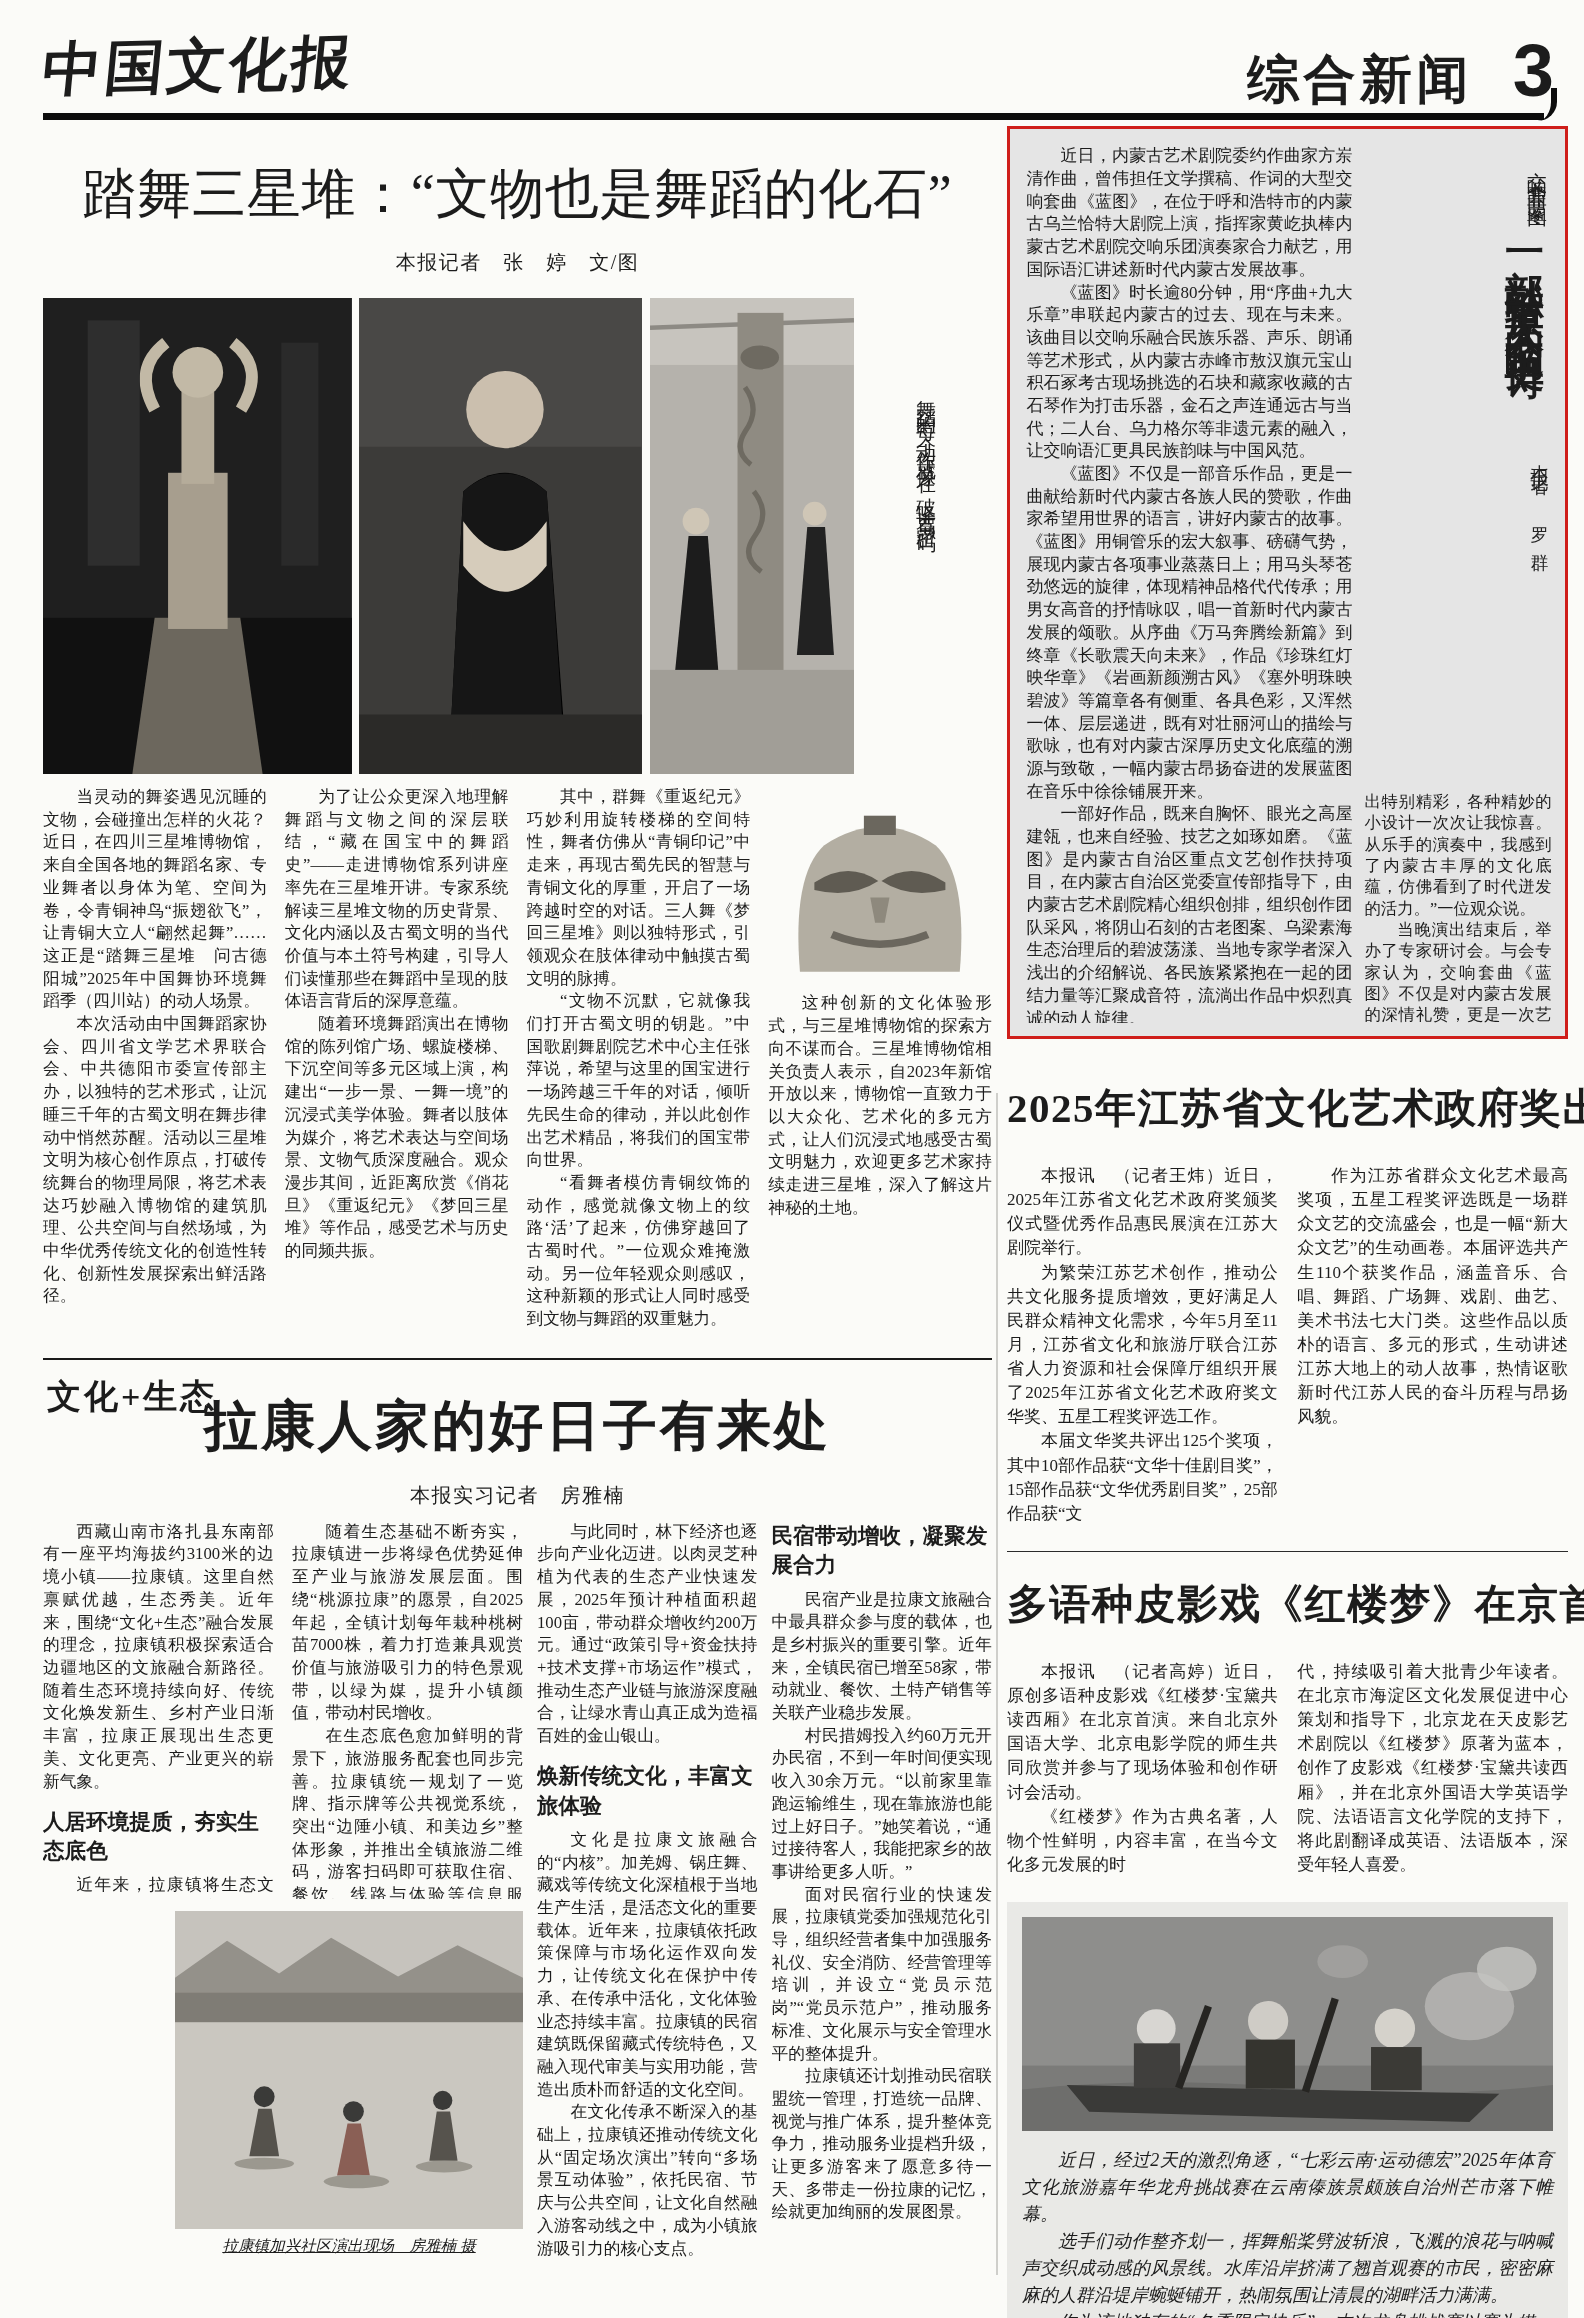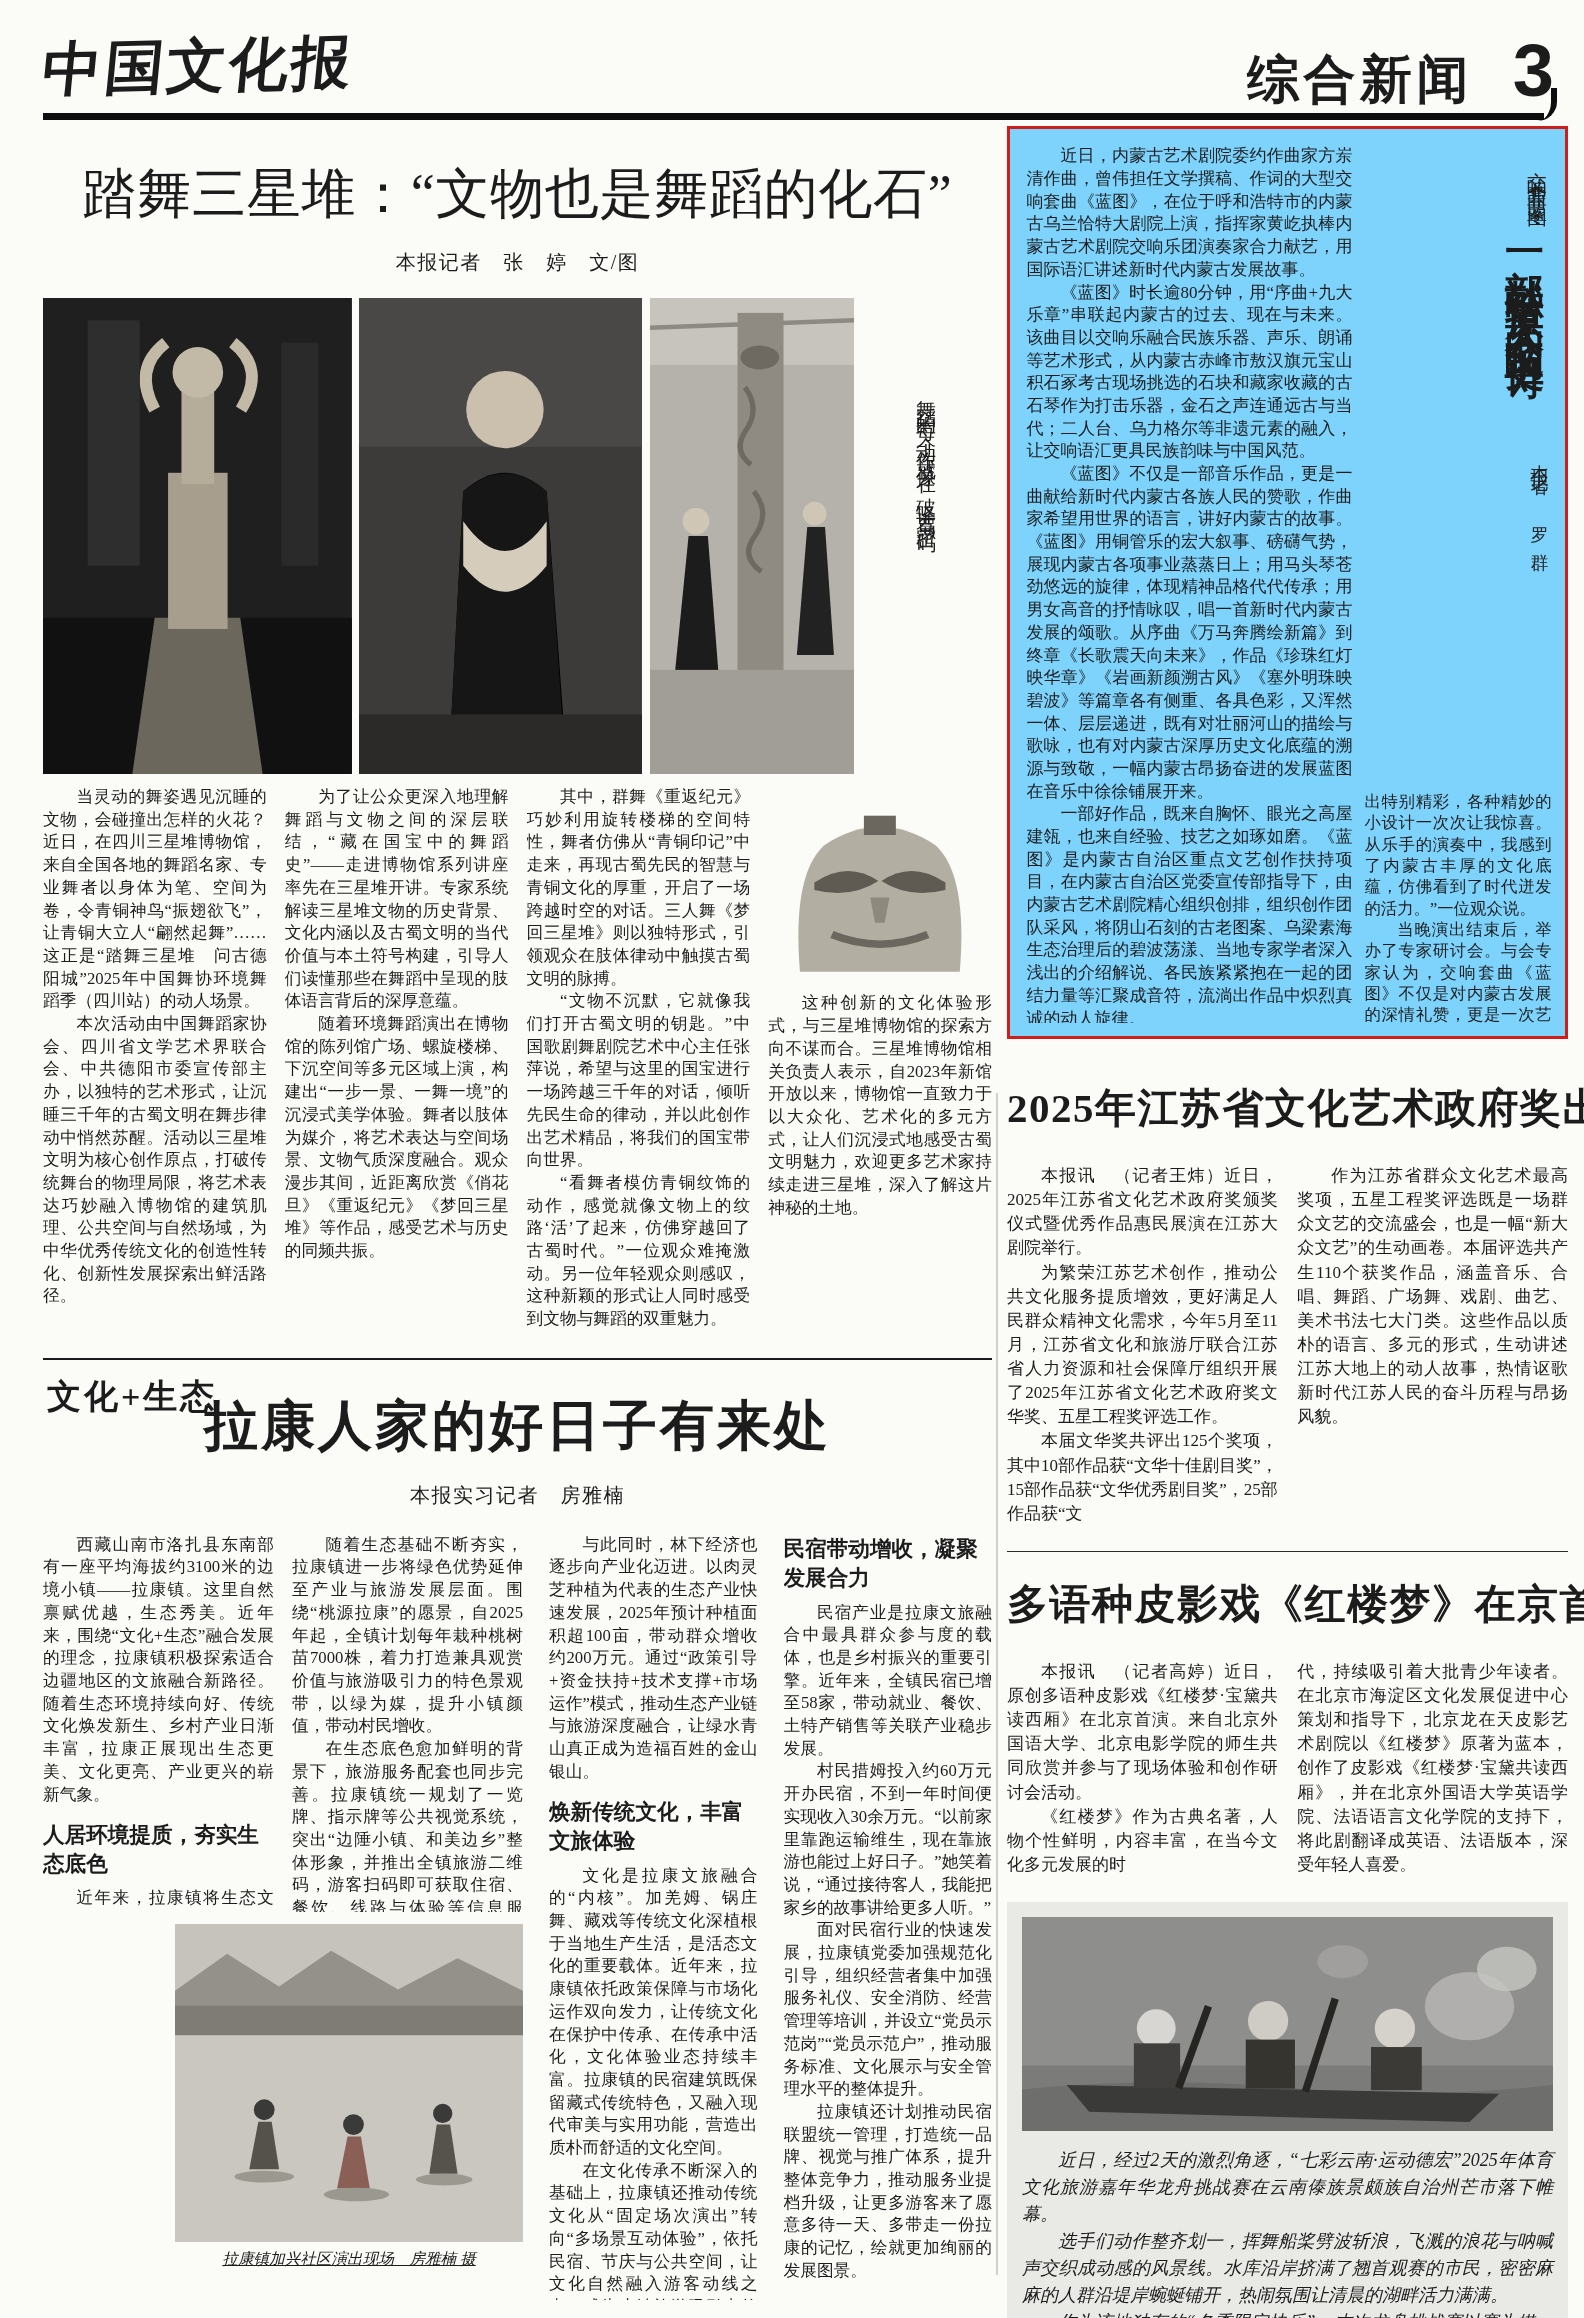--- a/index.html
+++ b/index.html
@@ -35,34 +35,34 @@
   .body-cols{display:flex;gap:18px;margin-top:12px;height:556px;}
   .bcol{flex:1;font-size:16.7px;line-height:1.36;overflow:hidden;}
   .mask-ph{height:199px;margin-bottom:7.4px;}
   .mask-ph svg{width:100%;height:100%;display:block;}
   .lrule{border:none;border-top:2.2px solid #1a1a1a;margin:16.4px 0 0 0;}
   
   .lk-head{position:relative;margin-top:10.4px;height:141px;}
   .lk-label{position:absolute;left:4px;top:3px;font-size:34px;font-weight:900;letter-spacing:3px;}
   .lk-title{font-size:54px;font-weight:900;text-align:center;letter-spacing:3px;padding-top:19.3px;}
   .lk-byline{font-size:20px;text-align:center;margin-top:19.3px;letter-spacing:1.5px;}
-  .lk-body{display:flex;gap:26px;margin-top:22px;height:766px;}
+  .lk-body{display:flex;gap:14px;margin-top:9px;height:766px;}
   .lk-left{flex:2;display:flex;flex-direction:column;}
   .lk-two{display:flex;gap:18px;height:378px;overflow:hidden;}
   .lk-col{flex:1;font-size:16.7px;line-height:1.36;overflow:hidden;}
   .lk-photo{margin:12px 0 0 132px;width:348px;height:318px;}
   .lk-photo svg{width:100%;height:100%;display:block;}
   .lk-cap{margin-left:132px;width:348px;font-size:15.6px;text-align:center;margin-top:7.4px;
           font-style:italic;text-decoration:underline;}
   .lk-colR{flex:1;font-size:16.7px;line-height:1.36;overflow:hidden;}
   
   .right{position:absolute;left:1007px;top:126px;width:561px;}
   .vdiv{position:absolute;left:996px;top:1093px;width:1.5px;height:1182px;background:#cfcfcb;}
   .redbox{box-sizing:border-box;border:3.7px solid #cf1e1a;height:913px;padding:16.4px 13.4px 13.4px 16.4px;
-          display:flex;gap:12px;background:#7dd3fc;}
+          display:flex;gap:12px;background:#e5e5e5;}
   .rb-left{width:326px;font-size:17px;line-height:1.335;overflow:hidden;}
   .rb-right{flex:1;display:flex;flex-direction:column;}
   .rb-vert{height:641px;writing-mode:vertical-rl;display:flex;}
   .rb-kicker{font-size:20px;letter-spacing:6px;padding-left:13.4px;padding-top:10.4px;}
   .rb-title{font-size:39px;font-weight:900;letter-spacing:9px;padding-left:6px;}
   .rb-byl{font-size:18px;letter-spacing:4.5px;padding-left:19.3px;padding-top:112px;color:#222;}
   .rb-cont{flex:1;font-size:16.4px;line-height:1.3;overflow:hidden;margin-top:4.5px;}
   .h2{font-size:41px;font-weight:900;text-align:center;letter-spacing:1.5px;white-space:nowrap;}
   .art{margin-top:42px;}
   .art-body{display:flex;gap:19.3px;margin-top:28px;}

